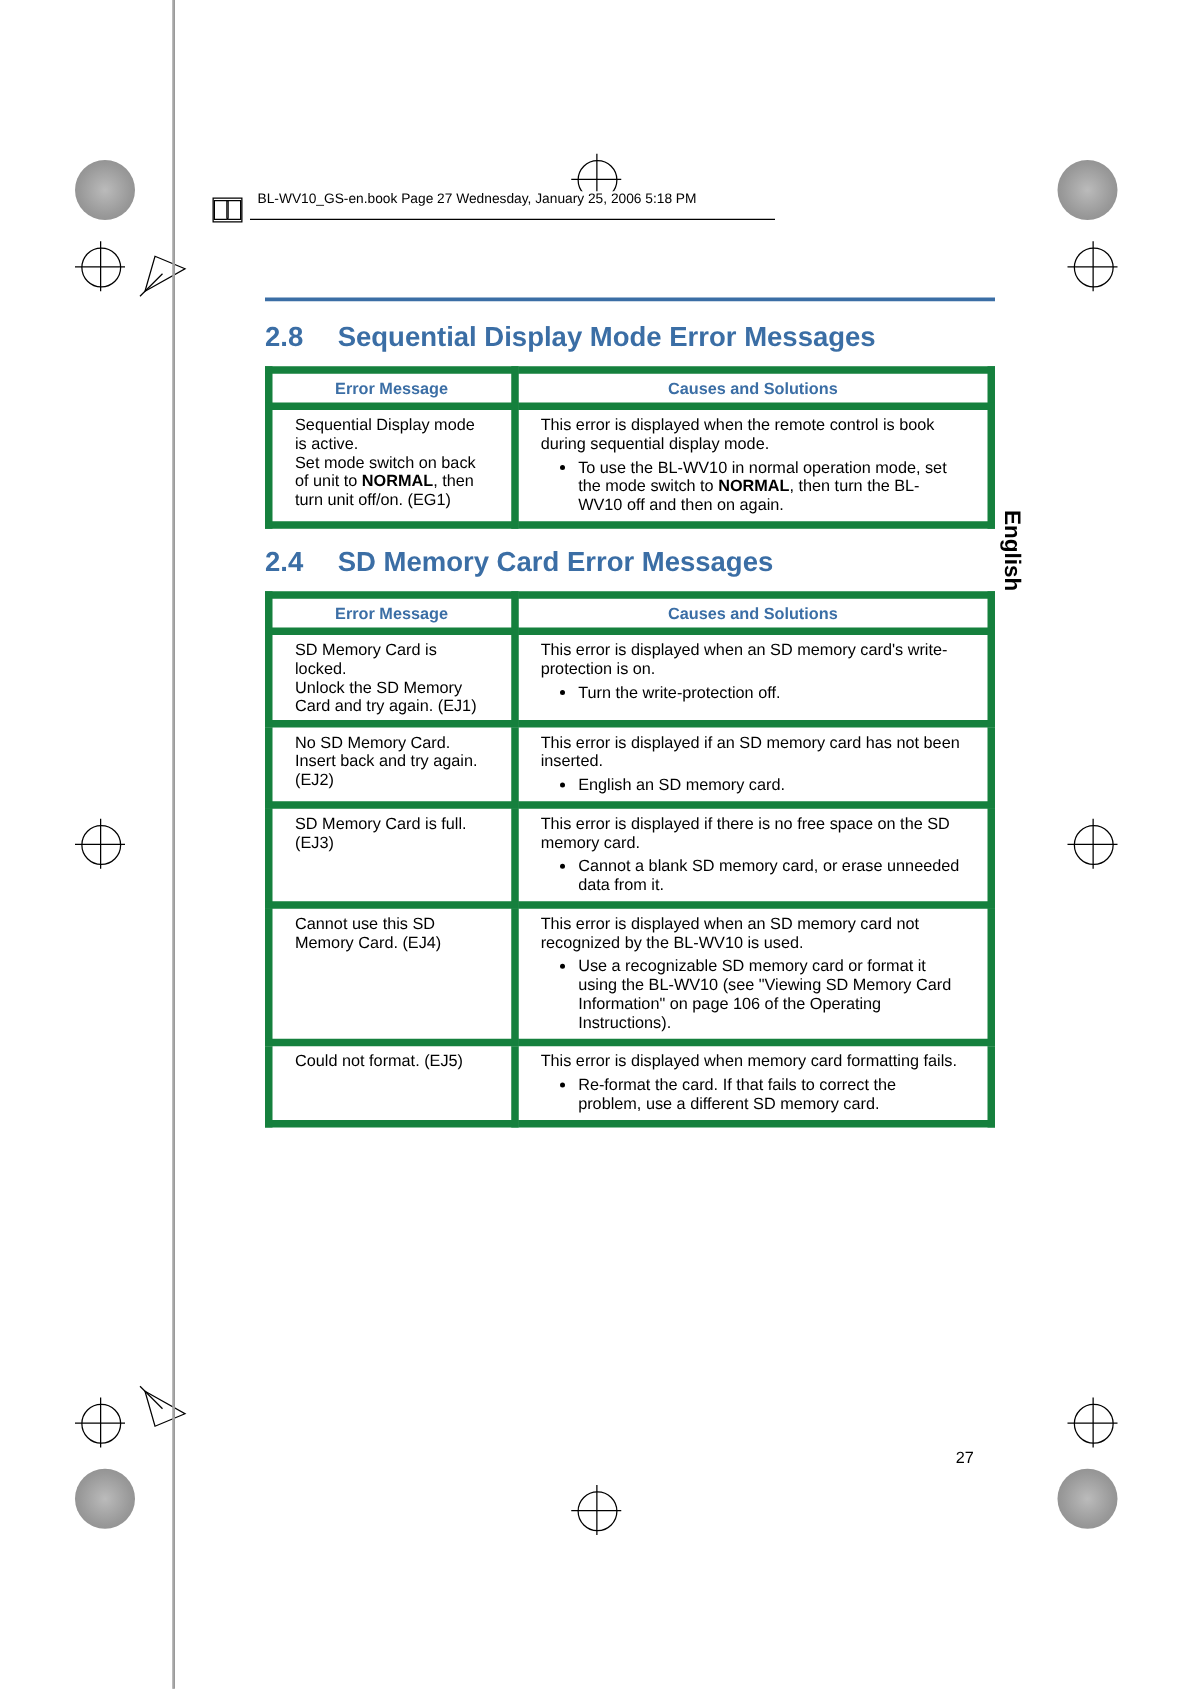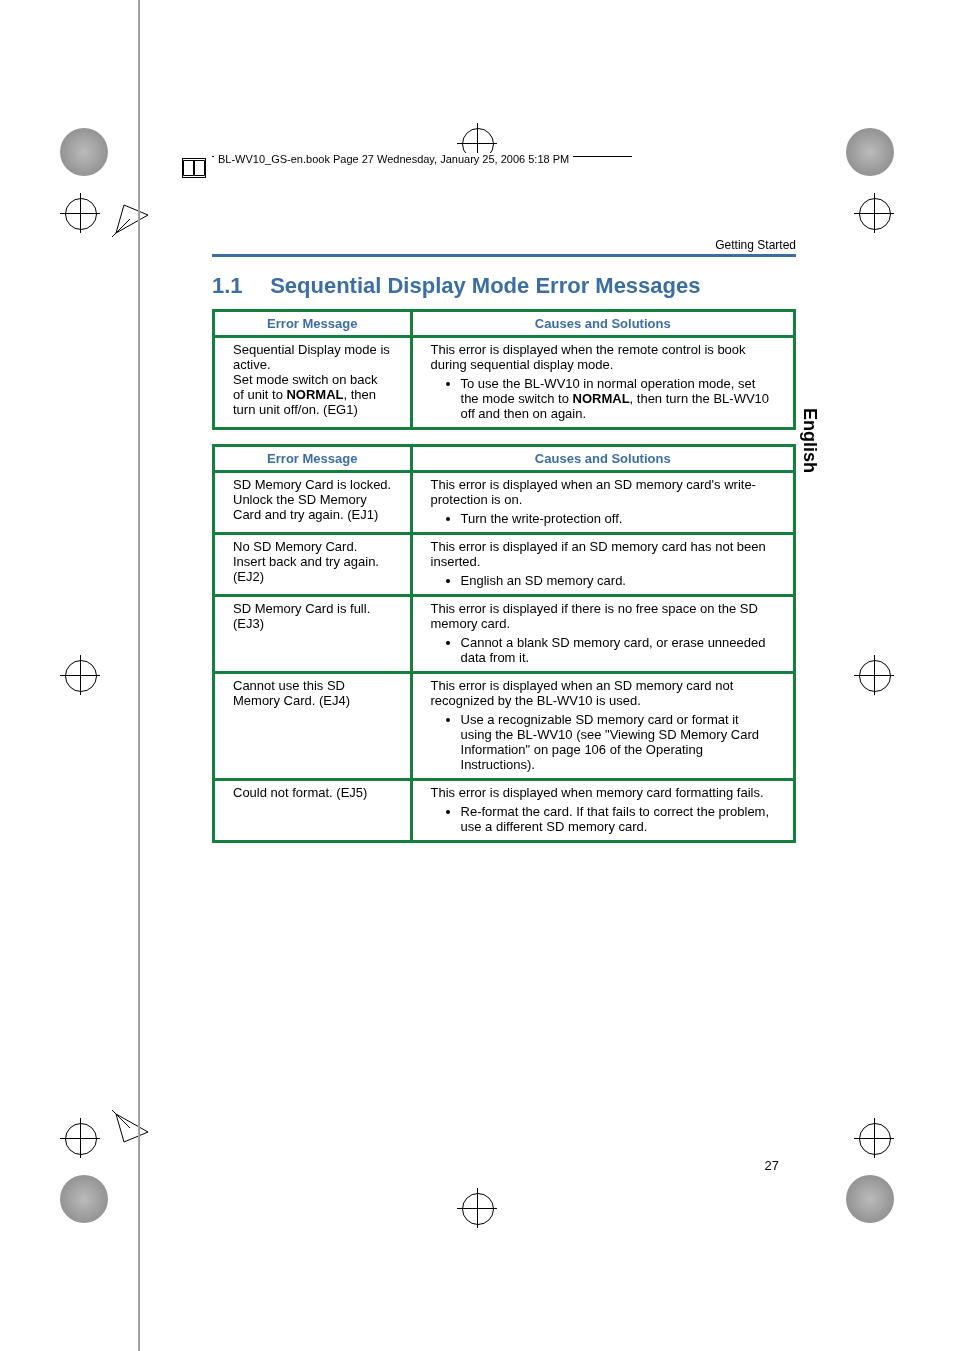--- a/index.html
+++ b/index.html
@@ -37,24 +37,24 @@
 
   .page-frame {
     position: absolute;
     left: 138px;
     right: 138px;
     top: 158px;
     bottom: 158px;
   }
   .fm-header {
     position: absolute;
-    top: 0; left: 44px;
+    top: 0; left: 32px;
     font-size: 11px;
     display: flex;
-    align-items: flex-start;
+    align-items: flex-end;
     gap: 6px;
   }
   .fm-header .rule {
     display:inline-block;
     border-top:1px solid #000;
     width: 420px;
     position:relative;
     top:-2px;
   }
   .fm-header .book-icon {
@@ -95,21 +95,21 @@
     margin: 0 0 10px 0;
   }
   h2 .num { display:inline-block; width: 52px; }
   table.err {
     border-collapse: collapse;
     width: 100%;
     font-size: 13px;
     margin-bottom: 14px;
   }
   table.err th, table.err td {
-    border: 3px solid #15803d;
+    border: 6px solid #15803d;
     padding: 4px 18px;
     text-align: left;
     vertical-align: top;
   }
   table.err th {
     font-weight: bold;
     text-align: center;
     color: #3b6ea5;
   }
   table.err th:first-child { width: 34%; }
@@ -199,25 +199,24 @@
 
 <div class="page-frame">
 
   <div class="fm-header">
     <span class="book-icon"></span>
     <span class="rule"></span>
     <span style="position:absolute; top:-5px; left:32px; background:#fff; padding:0 4px;">BL-WV10_GS-en.book  Page 27  Wednesday, January 25, 2006  5:18 PM</span>
   </div>
 
   <div class="content">
-    <div class="running-head">Getting Started</div>
     <div class="running-rule"></div>
 
     <h2>
-      <span class="num">1.1</span>
+      <span class="num">2.8</span>
       <span>Sequential Display Mode Error Messages</span>
     </h2>
 
     <table class="err">
       <tbody>
           <tr>
         <th>Error Message</th>
         <th>Causes and Solutions</th>
       </tr>
       <tr>
@@ -232,20 +231,24 @@
           <ul>
             <li>
               <span>To use the BL-WV10 in normal operation mode, set the mode switch to </span><b>NORMAL</b><span>, then turn the BL-WV10 off and then on again.</span>
             </li>
           </ul>
         </td>
       </tr>
     </tbody>
       </table>
 
+    <h2>
+      <span class="num">2.4</span>
+      <span>SD Memory Card Error Messages</span>
+    </h2>
 
     <table class="err">
       <tbody>
           <tr>
         <th>Error Message</th>
         <th>Causes and Solutions</th>
       </tr>
       <tr>
         <td>
           <div>SD Memory Card is locked.</div>

